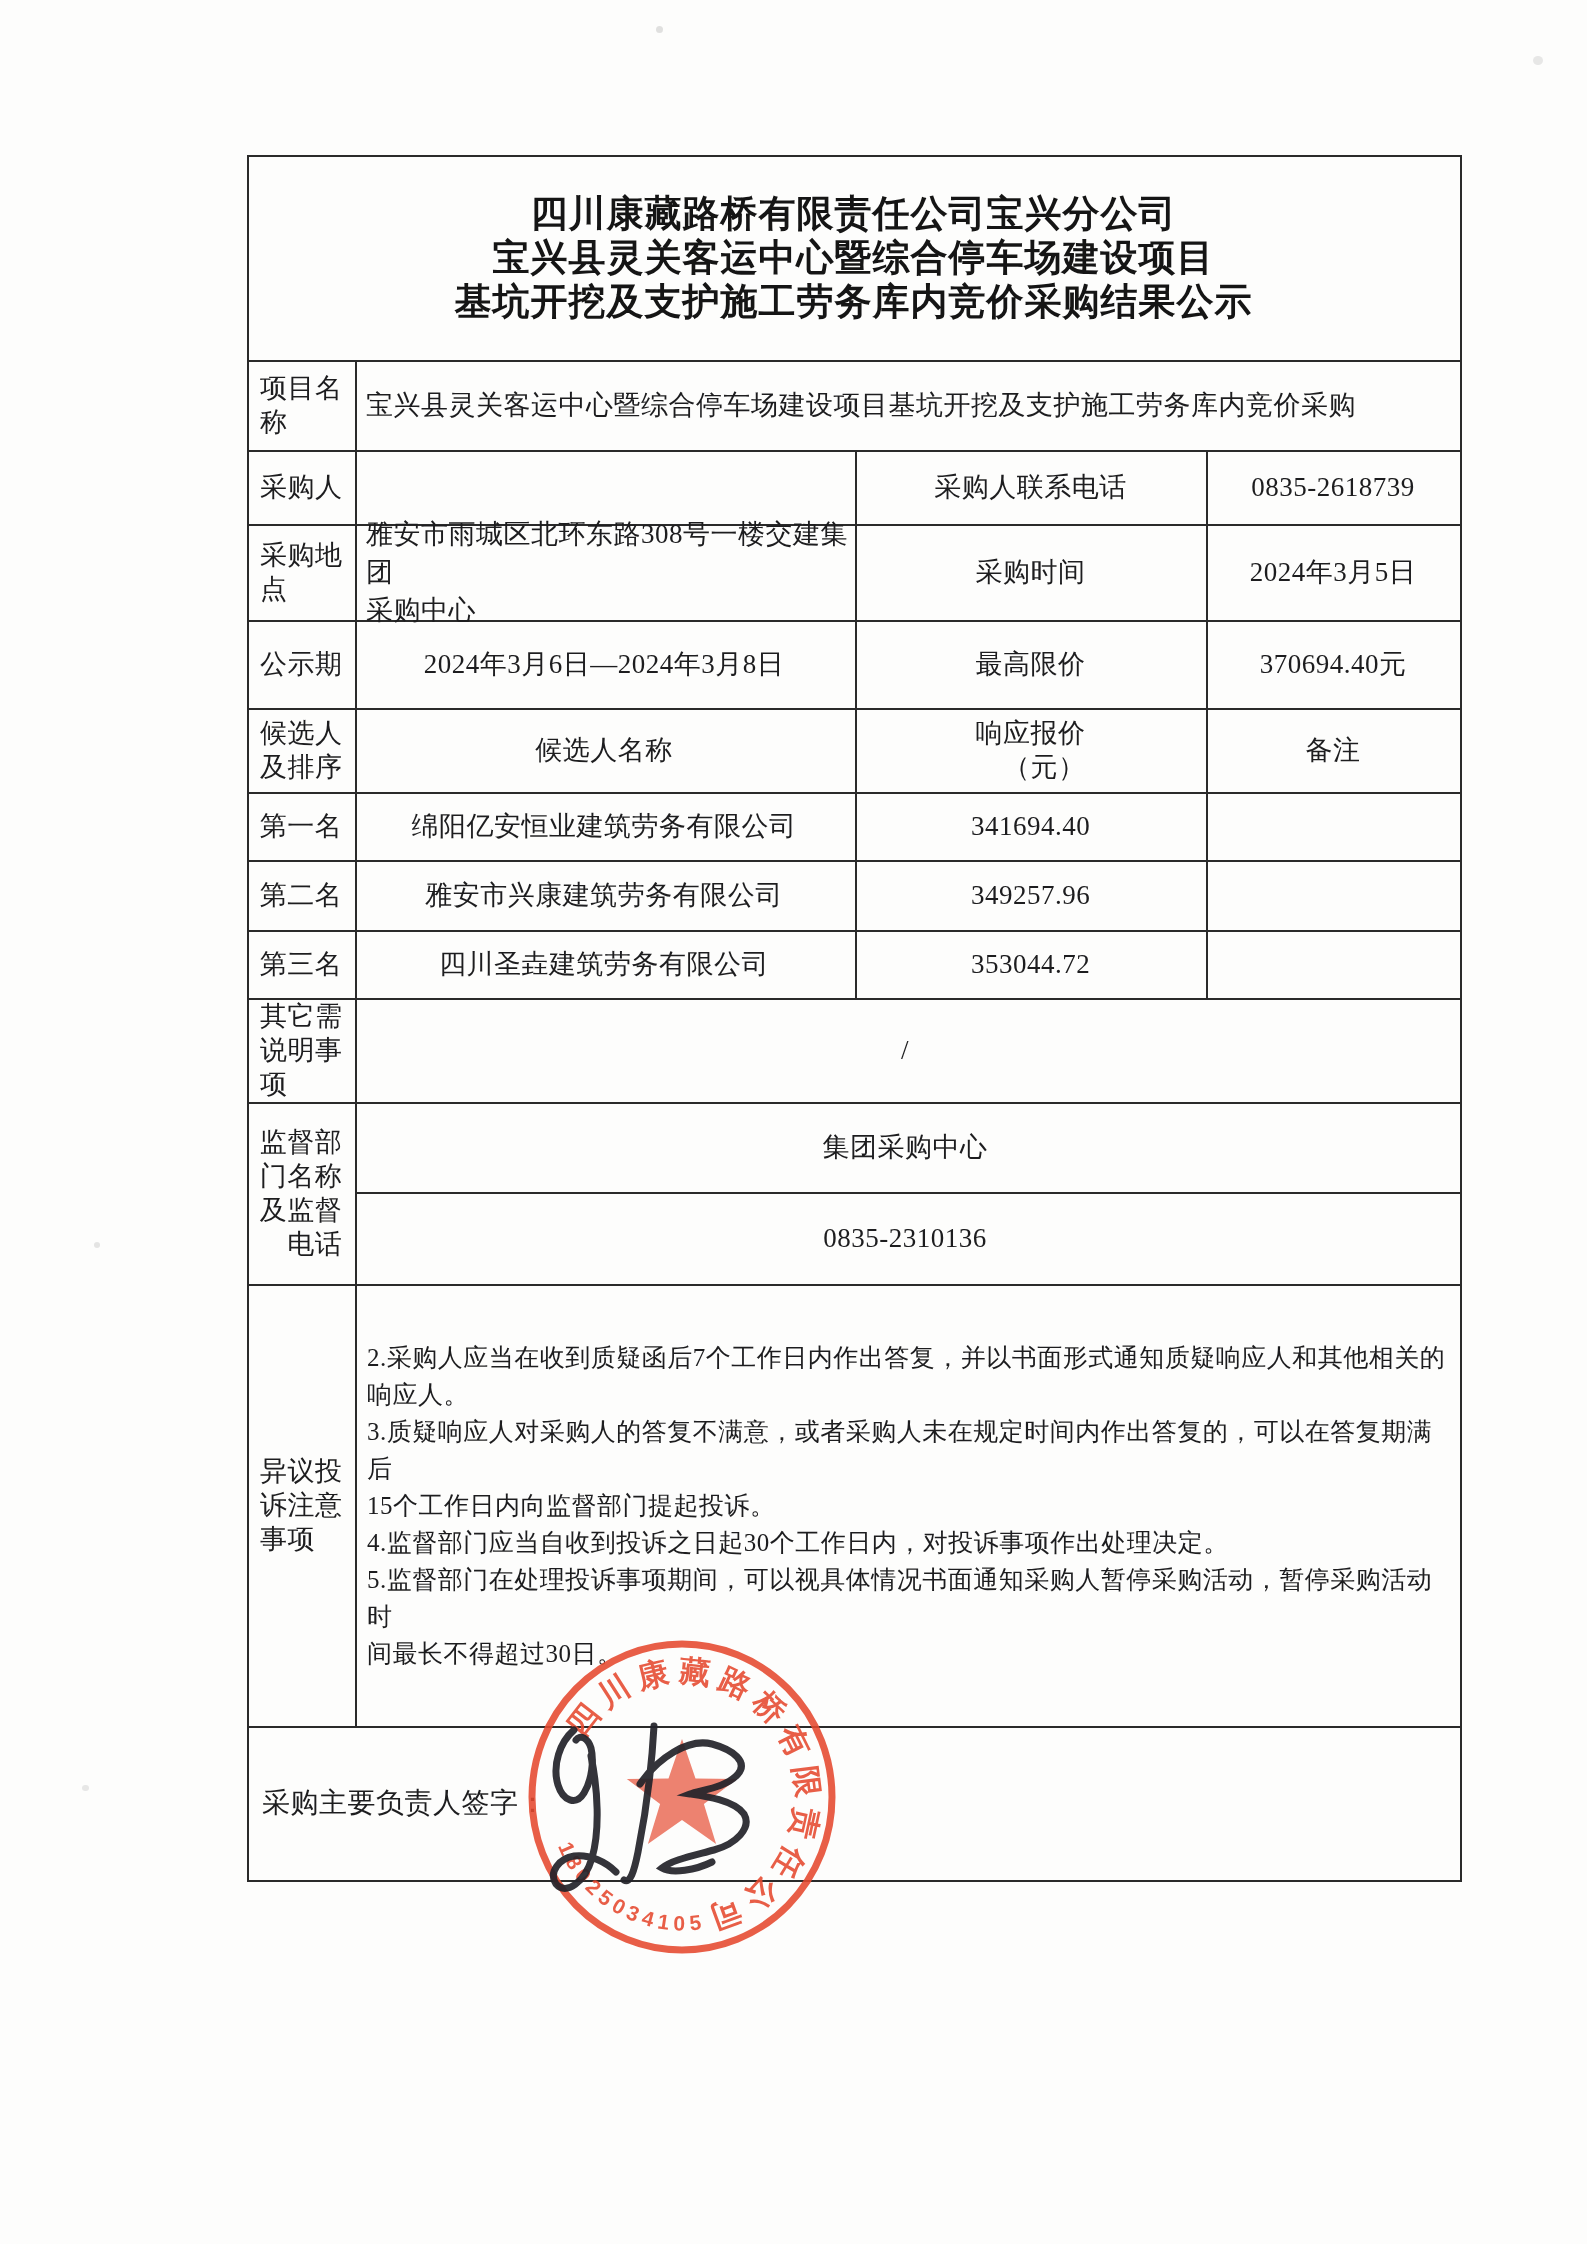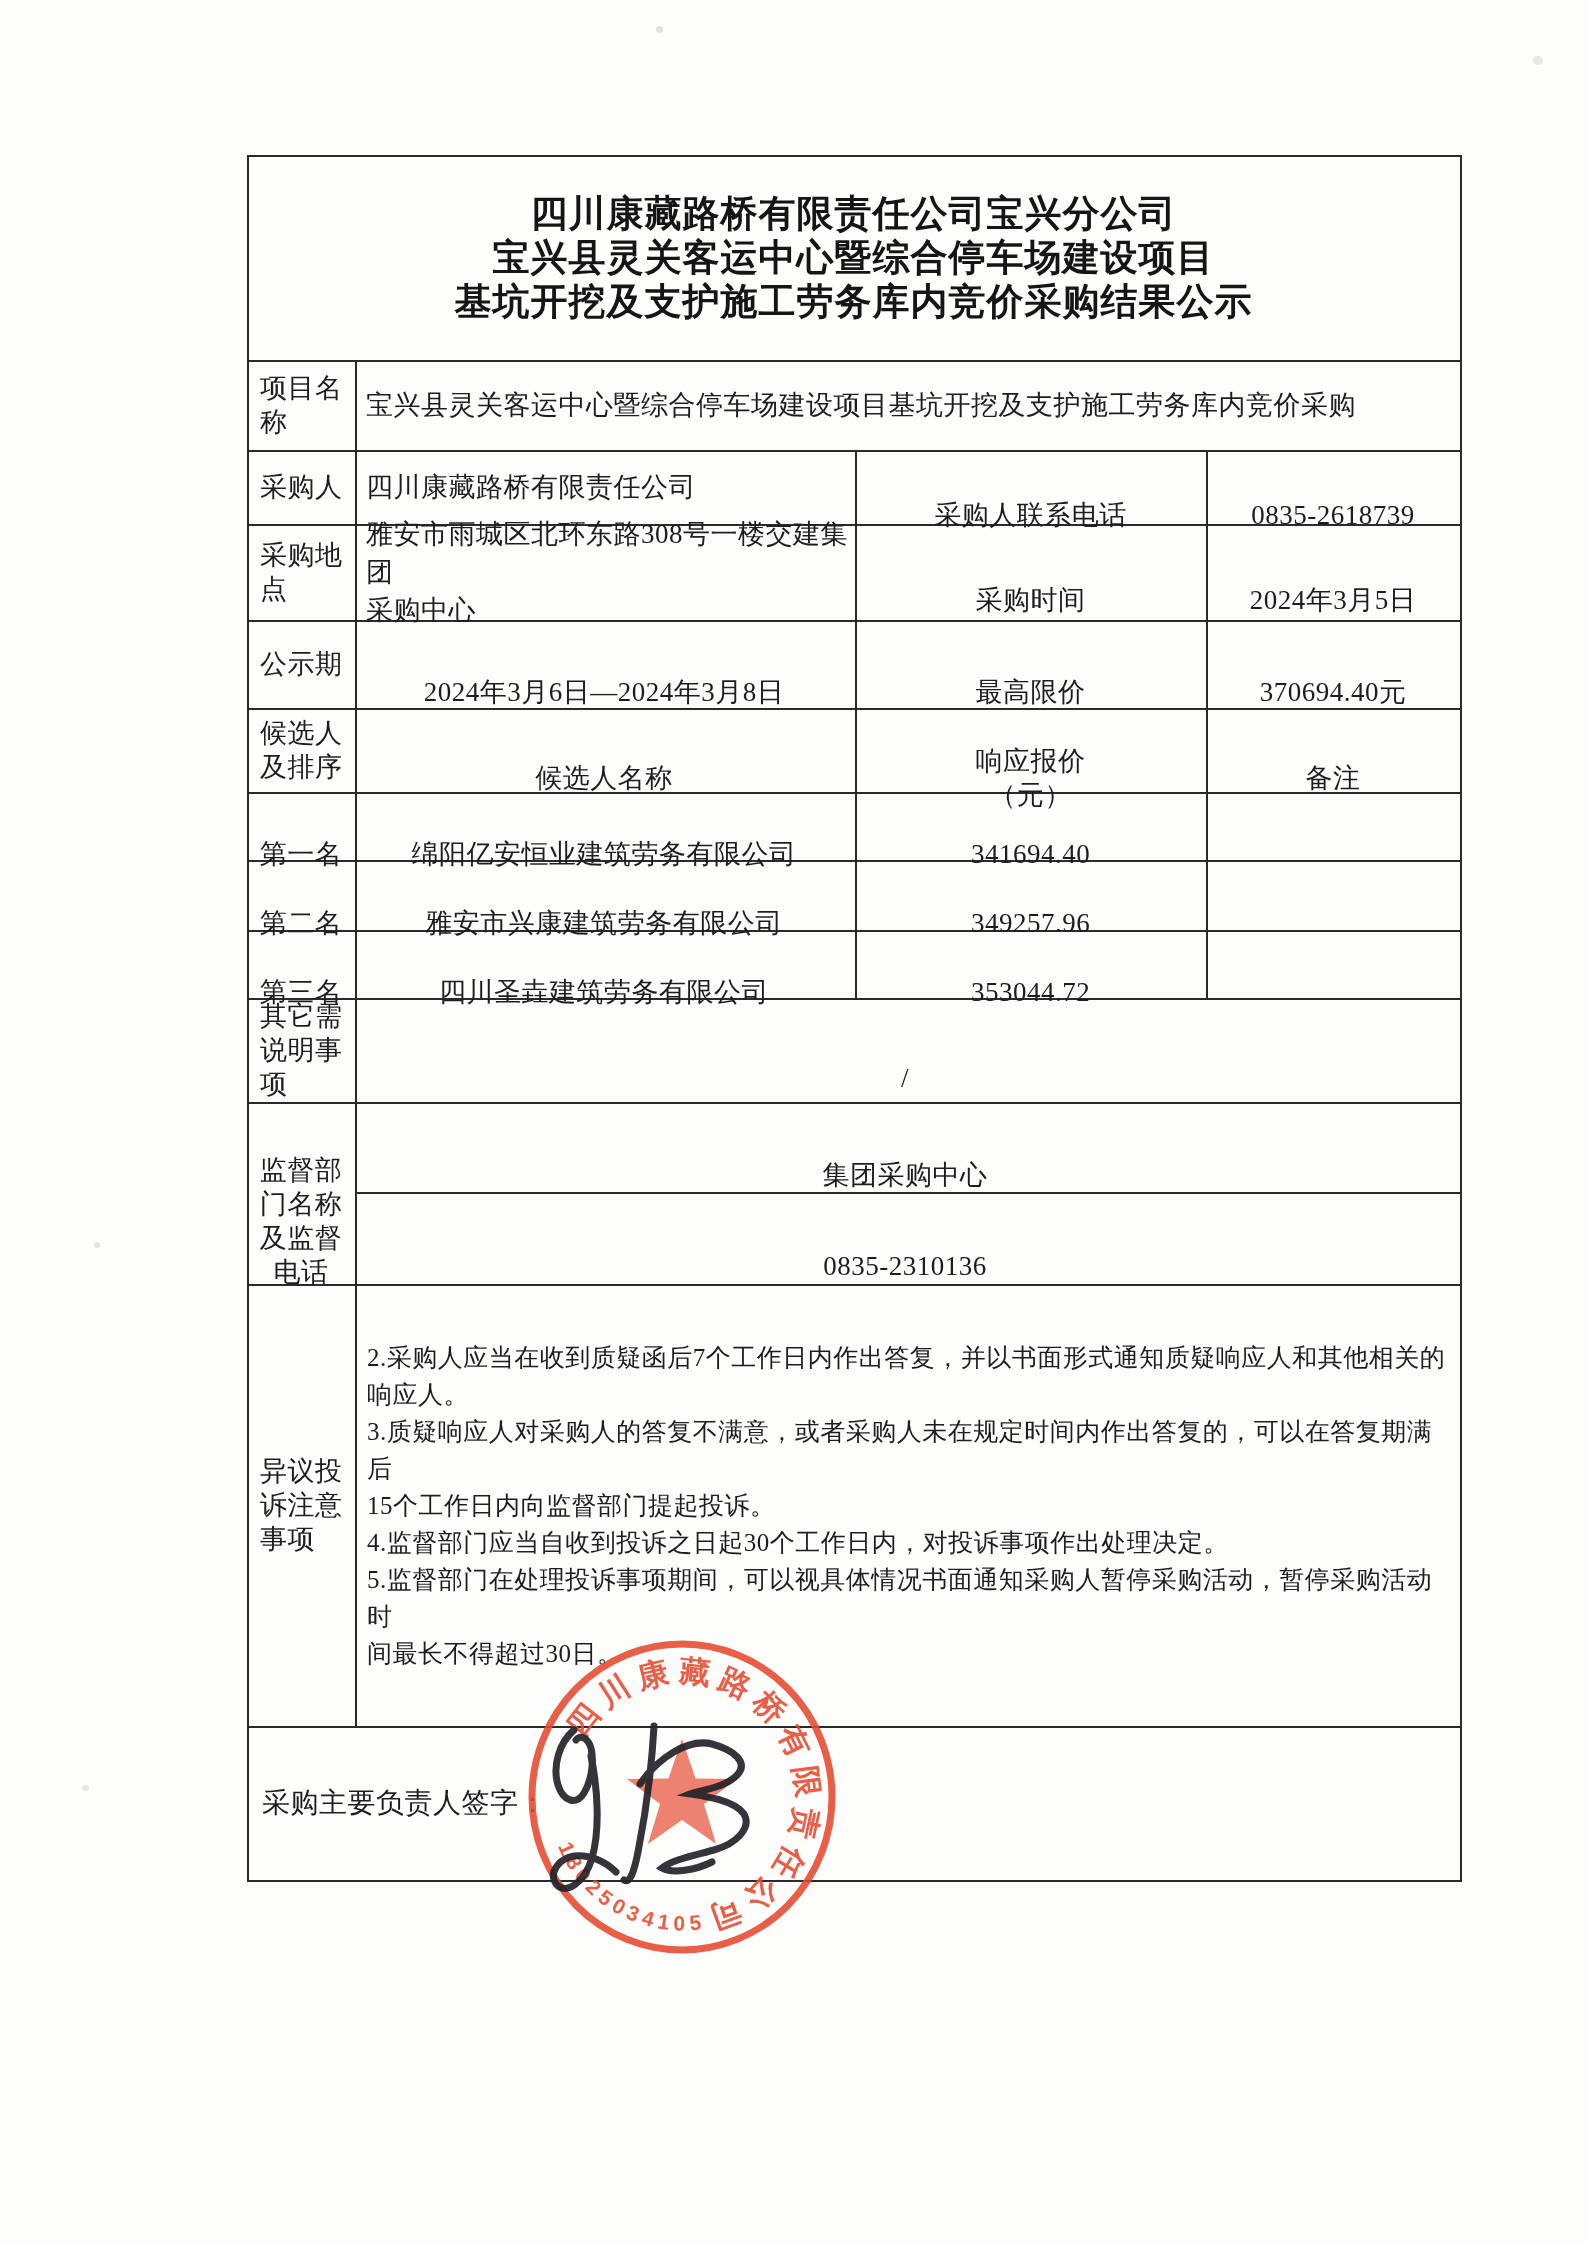--- a/index.html
+++ b/index.html
@@ -7,21 +7,21 @@
     position:relative;width:1587px;height:2244px;background:#fdfdfc;
     font-family:"Liberation Serif","DejaVu Serif",serif;color:#1d1d1f;
     overflow:hidden;
   }
   
   #frame{position:absolute;left:247px;top:155px;width:1211px;height:1723px;border:2px solid #2a2a2a;}
   .hl{position:absolute;height:2px;background:#2a2a2a;}
   .vl{position:absolute;width:2px;background:#2a2a2a;}
   
   .cell{position:absolute;display:flex;align-items:center;font-size:27px;line-height:34px;letter-spacing:0.5px;}
-  .c{justify-content:center;text-align:center;margin-top:28px;}
+  .c{justify-content:center;text-align:right;}
   .l{justify-content:flex-start;text-align:left;padding-left:9px;}
   .pre{white-space:pre-line;}
   .label{padding-left:11px;}
   .title-block{position:absolute;left:247px;top:192px;width:1213px;text-align:center;
     font-family:"Liberation Sans","DejaVu Sans",sans-serif;font-weight:700;
     font-size:37px;line-height:44px;letter-spacing:1px;color:#151515;}
   .obj-item{white-space:pre-line;margin:0;}
   
   .speck{position:absolute;border-radius:50%;background:#bdbdbd;}
 </style>
@@ -54,21 +54,20 @@
 
   <div class="vl" style="left:355px;top:360px;height:1366px"></div>
   <div class="vl" style="left:855px;top:450px;height:548px"></div>
   <div class="vl" style="left:1206px;top:450px;height:548px"></div>
 
   <div class="cell l pre label" style="left:249px;top:362px;width:102px;height:86px">项目名
 称</div>
   <div class="cell l" style="left:357px;top:362px;width:1096px;height:86px">宝兴县灵关客运中心暨综合停车场建设项目基坑开挖及支护施工劳务库内竞价采购</div>
 
   <div class="cell l label" style="left:249px;top:452px;width:102px;height:70px">采购人</div>
-  <div class="cell l" style="left:357px;top:452px;width:494px;height:70px">四川康藏路桥有限责任公司</div>
   <div class="cell c" style="left:857px;top:452px;width:347px;height:70px">采购人联系电话</div>
   <div class="cell c" style="left:1208px;top:452px;width:250px;height:70px">0835-2618739</div>
 
   <div class="cell l pre label" style="left:249px;top:526px;width:102px;height:92px">采购地
 点</div>
   <div class="cell l pre" style="left:357px;top:526px;width:494px;height:92px;line-height:38px">雅安市雨城区北环东路308号一楼交建集团
 采购中心</div>
   <div class="cell c" style="left:857px;top:526px;width:347px;height:92px">采购时间</div>
   <div class="cell c" style="left:1208px;top:526px;width:250px;height:92px">2024年3月5日</div>
 

